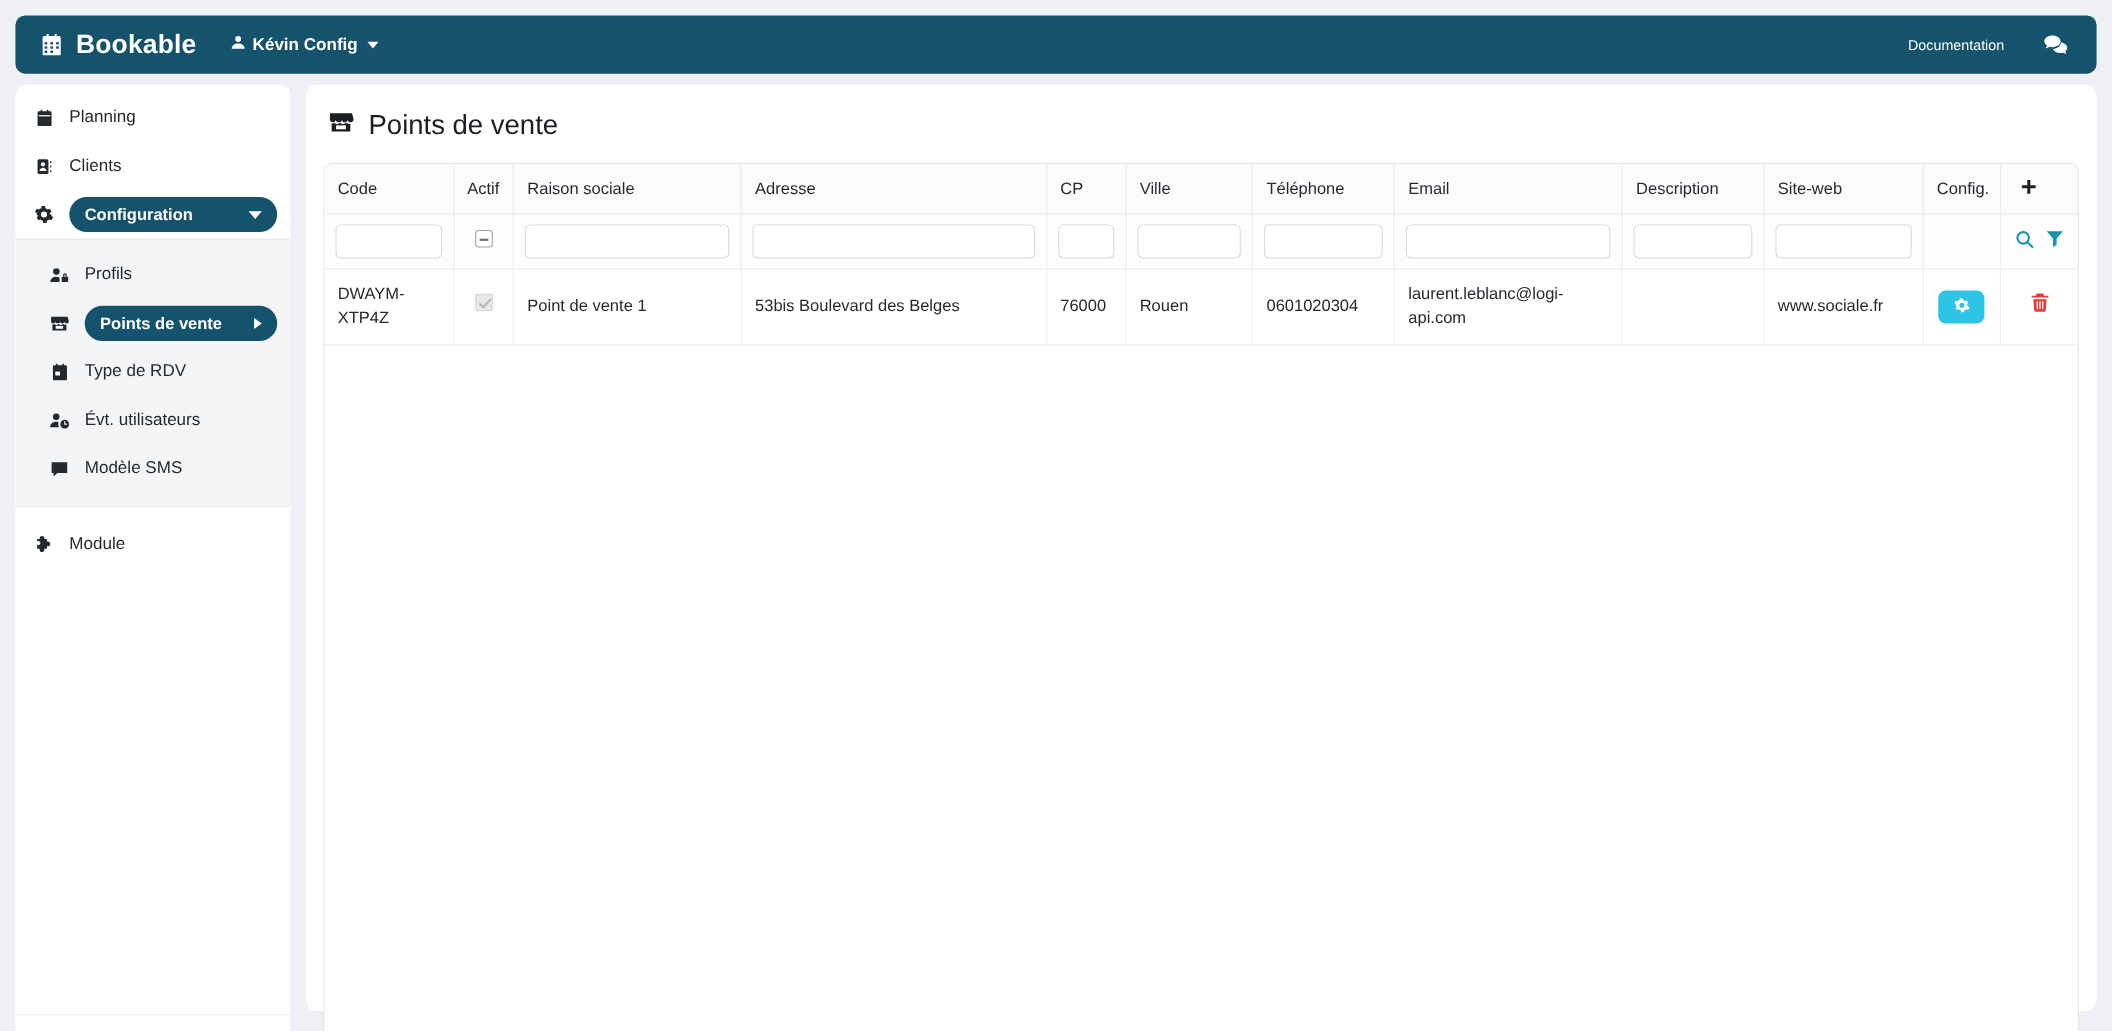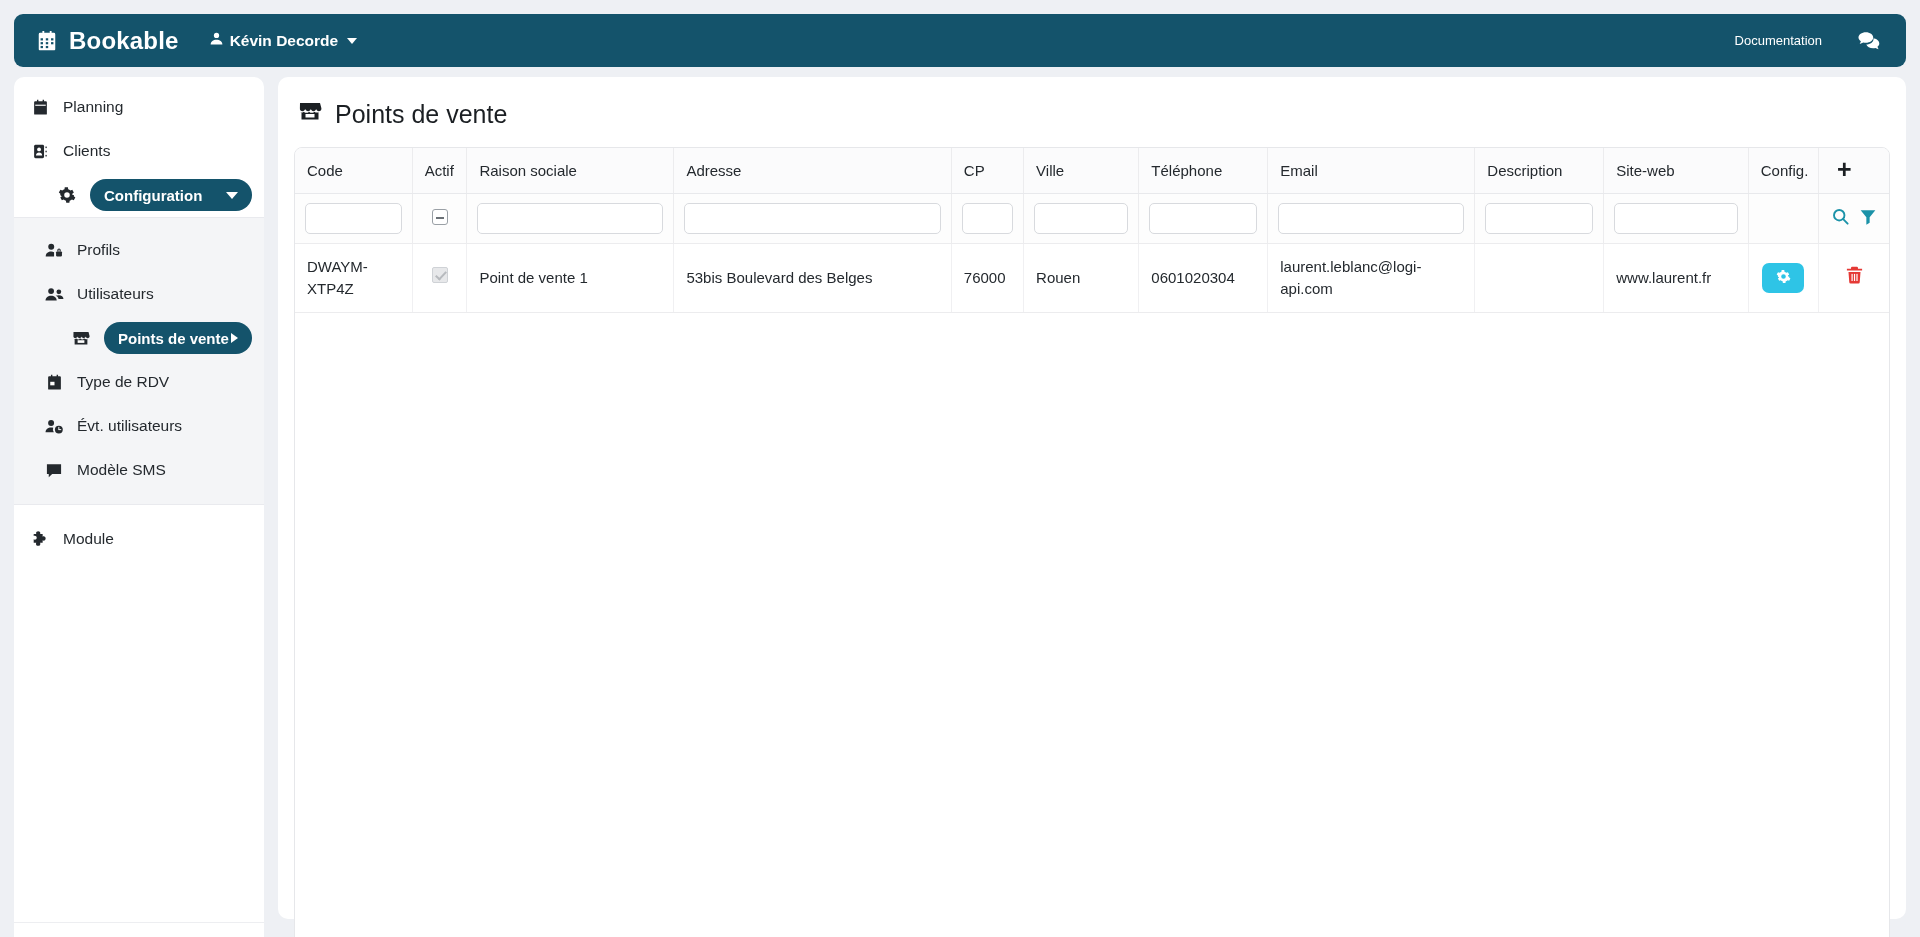--- a/index.html
+++ b/index.html
@@ -61,21 +61,21 @@
     height: 44px;
     padding: 0 14px 0 16px;
     gap: 13px;
     color: #24292e;
     font-size: 15.5px;
     cursor: pointer;
     position: relative;
   }
   .nav-item .ico { width: 20px; display: flex; justify-content: center; flex: 0 0 20px; }
   .nav-top { margin-top: 8px; }
-  .nav-item.pill-wrap { padding-right: 12px; margin-left: 27px; }
+  .nav-item.pill-wrap { padding-right: 12px; }
   .pill {
     flex: 1;
     display: flex; align-items: center; justify-content: space-between;
     background: #14536b;
     color: #ffffff;
     border-radius: 20px;
     height: 32px;
     padding: 0 14px;
     font-size: 15px; font-weight: 600;
   }
@@ -244,21 +244,21 @@
     <span>Bookable</span>
   </div>
 
   <div class="user-menu">
     <span>
       <svg width="15" height="15" viewBox="0 0 24 24" fill="#ffffff" aria-hidden="true">
         <circle cx="12" cy="7" r="4.2"></circle>
         <path d="M2.6 21.4c0-4.6 4.2-7.6 9.4-7.6s9.4 3 9.4 7.6z"></path>
       </svg>
     </span>
-    <span>Kévin Decorde</span>
+    <span>Kévin Config</span>
     <span class="caret"></span>
   </div>
 
   <div class="nav-right">
     <span class="doc-link">Documentation</span>
     <span style="cursor:pointer;display:inline-flex;">
       <svg width="22" height="19" viewBox="0 0 28 24" fill="#ffffff" aria-hidden="true">
         <path d="M10 1.5c5.2 0 9.4 3 9.4 6.8S15.2 15 10 15c-1.1 0-2.2-.13-3.2-.38L2.2 16.6l1.5-3.5C1.9 11.8.6 10 .6 8.3.6 4.5 4.8 1.5 10 1.5z"></path>
         <path d="M19 9.2c4.6.5 8.1 3.2 8.1 6.5 0 1.6-.85 3.1-2.3 4.2l1.3 3.1-4-1.6c-.9.22-1.85.34-2.85.34-4.2 0-7.7-2-8.7-4.7 5.1-.2 9.2-3.2 9.2-7.1 0-.25-.02-.5-.05-.74z"></path>
       </svg>
@@ -312,31 +312,20 @@
         <svg width="18" height="17" viewBox="0 0 26 24" fill="#24292e">
           <circle cx="9" cy="6.6" r="4.3"></circle>
             <path d="M1 20.5c0-4.3 3.6-7 8-7 1.5 0 2.9.3 4.1.9v6.1z"></path>
           <rect x="16" y="13.5" width="8.5" height="7" rx="1.2"></rect>
           <path d="M17.8 13.5v-2.1a2.45 2.45 0 0 1 4.9 0v2.1h-1.7v-2.1a.75.75 0 0 0-1.5 0v2.1z"></path>
         </svg>
       </span>
       <span>Profils</span>
     </div>
 
-    <div class="nav-item">
-      <span class="ico">
-        <svg width="19" height="17" viewBox="0 0 28 24" fill="#24292e">
-          <circle cx="9" cy="7" r="4.3"></circle>
-            <path d="M.8 20.8c0-4.4 3.7-7.1 8.2-7.1s8.2 2.7 8.2 7.1z"></path>
-          <circle cx="20.4" cy="8" r="3.5"></circle>
-            <path d="M15.6 13.9c1.4-.6 3-.9 4.8-.9 4 0 6.8 2.2 6.8 5.7h-7.3c0-2-1.6-3.8-4.3-4.8z"></path>
-        </svg>
-      </span>
-      <span>Utilisateurs</span>
-    </div>
 
     <div class="nav-item pill-wrap sub-pill">
       <span class="ico">
         <svg width="18" height="18" viewBox="0 0 24 24" fill="#24292e">
           <path d="M2 4h20l1.4 5.2c.25 1.7-1 3-2.6 3-1.3 0-2.4-.9-2.65-2.1-.25 1.2-1.35 2.1-2.65 2.1s-2.4-.9-2.65-2.1c-.25 1.2-1.35 2.1-2.65 2.1S7.4 11.3 7.15 10.1C6.9 11.3 5.8 12.2 4.5 12.2c-1.6 0-2.85-1.3-2.6-3z"></path>
           <path d="M3.5 13.3v7.2h17v-7.2c-.45.2-.95.3-1.5.3-1 0-1.9-.33-2.6-.9a4 4 0 0 1-5.3 0 4 4 0 0 1-5.3 0c-.7.57-1.6.9-2.6.9-.2 0-.4-.03-.7-.3z"></path>
           <rect x="7.5" y="15" width="9" height="3.5" fill="#ffffff"></rect>
         </svg>
       </span>
       <span class="pill">
@@ -514,21 +503,21 @@
           <td class="cell-center">
             <span class="cb-checked-disabled"></span>
           </td>
           <td>Point de vente 1</td>
           <td>53bis Boulevard des Belges</td>
           <td>76000</td>
           <td>Rouen</td>
           <td>0601020304</td>
           <td>laurent.leblanc@logi-api.com</td>
           <td></td>
-          <td>www.laurent.fr</td>
+          <td>www.sociale.fr</td>
           <td class="cell-center">
             <button class="gear-btn">
               <span>
                 <svg width="15" height="15" viewBox="0 0 24 24" fill="#ffffff">
                   <path d="M12 8.3a3.7 3.7 0 1 0 0 7.4 3.7 3.7 0 0 0 0-7.4zm9.2 3.7c0 .6-.05 1.2-.15 1.75l2.05 1.6-2.1 3.6-2.45-1a9.5 9.5 0 0 1-3 1.75l-.37 2.6h-4.2l-.37-2.6a9.5 9.5 0 0 1-3-1.75l-2.45 1-2.1-3.6 2.05-1.6A10 10 0 0 1 3 12c0-.6.05-1.2.15-1.75L1.1 8.65l2.1-3.6 2.45 1a9.5 9.5 0 0 1 3-1.75L9.02 1.7h4.2l.37 2.6a9.5 9.5 0 0 1 3 1.75l2.45-1 2.1 3.6-2.05 1.6c.1.55.15 1.15.15 1.75z"></path>
                 </svg>
               </span>
             </button>
           </td>
           <td class="cell-center">

